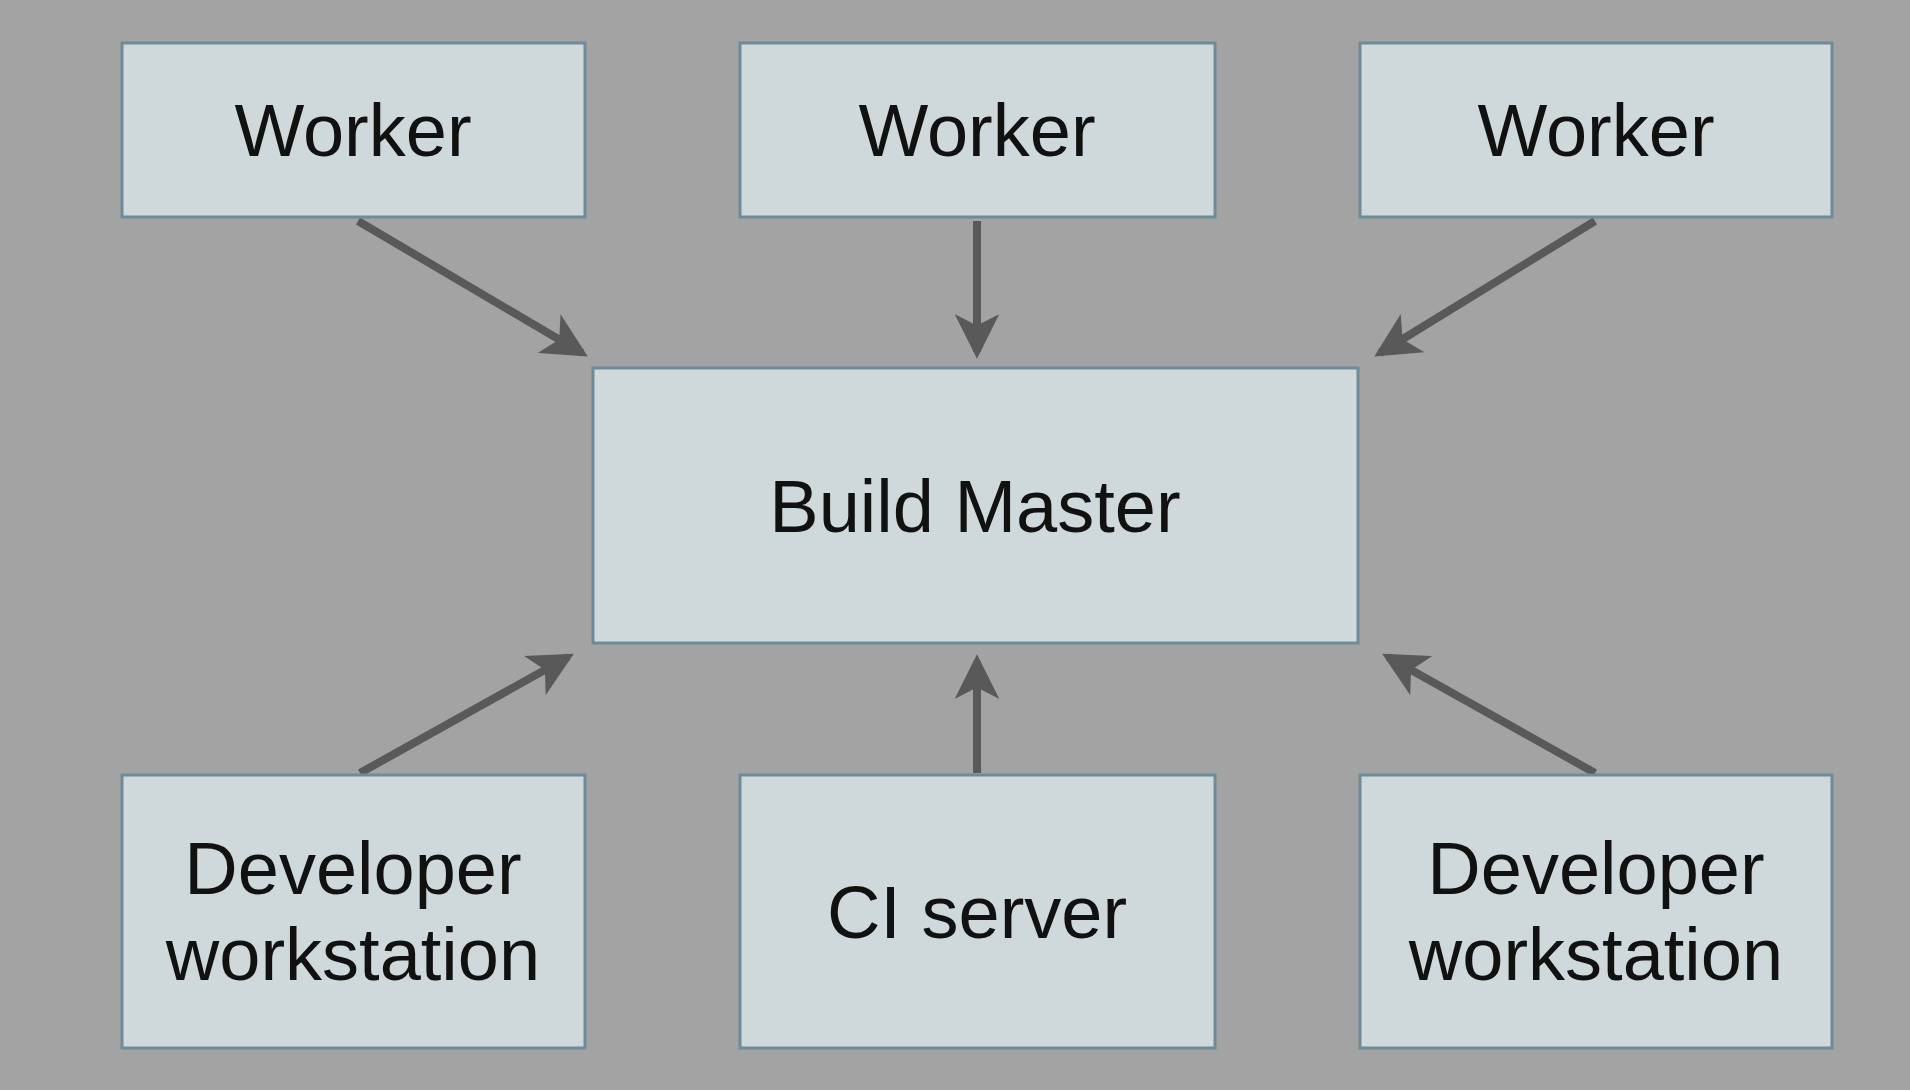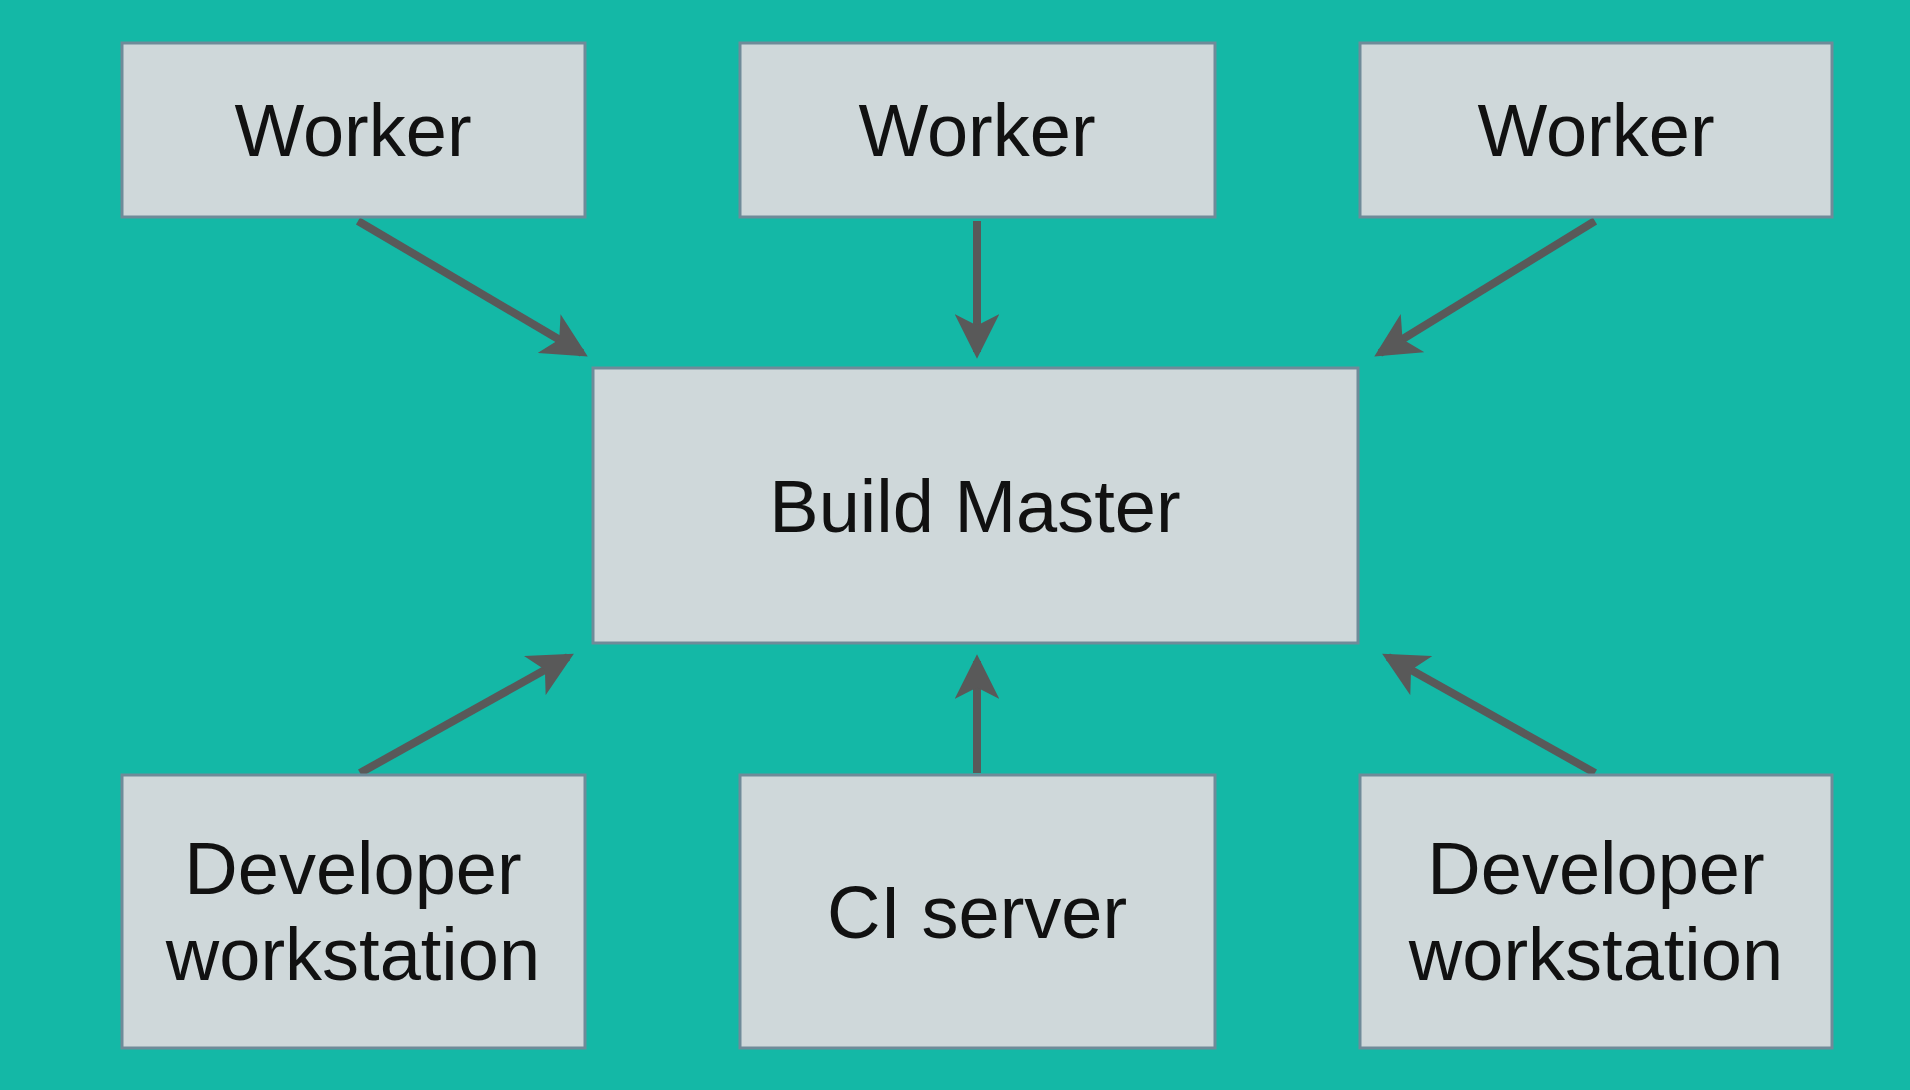--- a/index.html
+++ b/index.html
@@ -3,21 +3,21 @@
 <meta charset="utf-8">
 <style>
   html, body {
     margin: 0;
     padding: 0;
     background: #ffffff;
   }
   .diagram-wrap {
     width: 1910px;
     height: 1090px;
-    background: #14b8a6;
+    background: #a3a3a3;
     overflow: hidden;
   }
   svg {
     display: block;
   }
   .node-box {
     stroke-width: 3px;
   }
   .node-label {
     font-family: "Liberation Sans", sans-serif;

